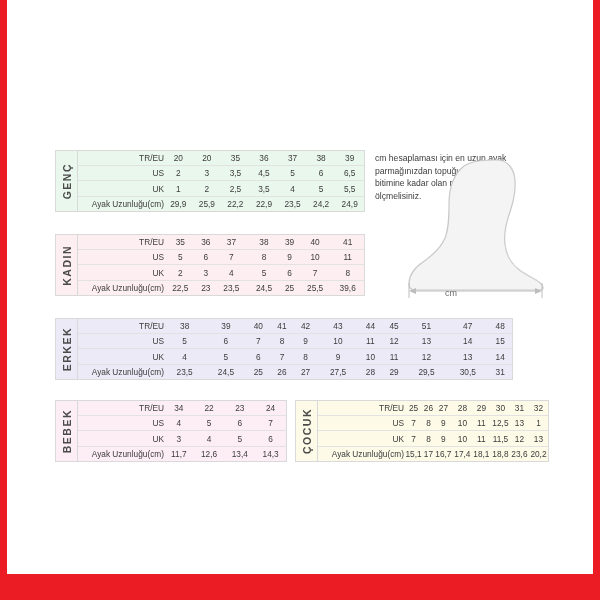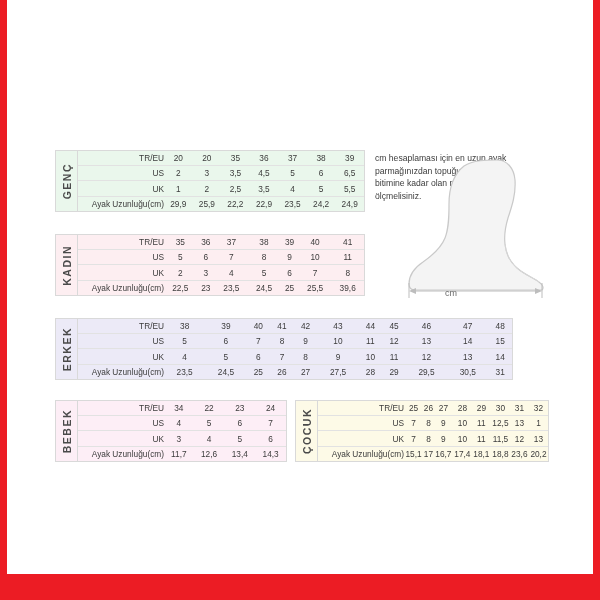--- a/index.html
+++ b/index.html
@@ -267,21 +267,21 @@
             <tr>
           <td class="rowhead" style="width:86px">TR/EU</td>
           <td>38</td>
           <td>39</td>
           <td>40</td>
           <td>41</td>
           <td>42</td>
           <td>43</td>
           <td>44</td>
           <td>45</td>
-          <td>46</td>
+          <td>51</td>
           <td>47</td>
           <td>48</td>
         </tr>
         <tr>
           <td class="rowhead">US</td>
           <td>5</td>
           <td>6</td>
           <td>7</td>
           <td>8</td>
           <td>9</td>

